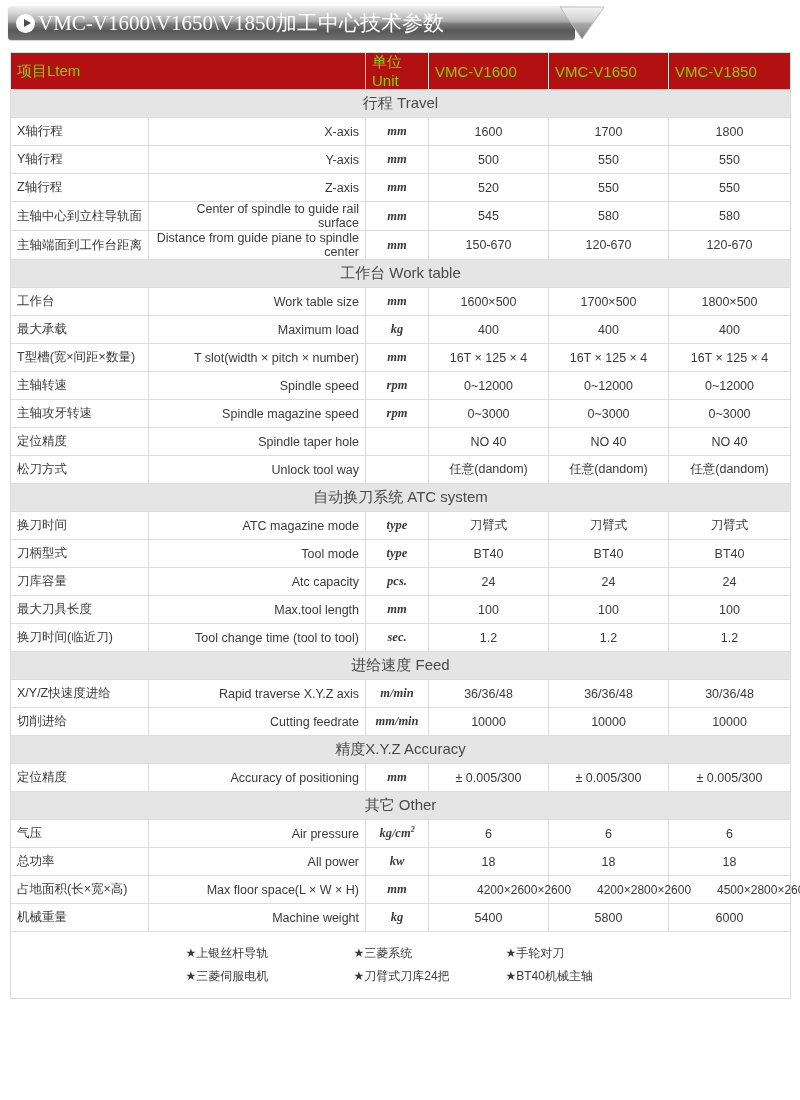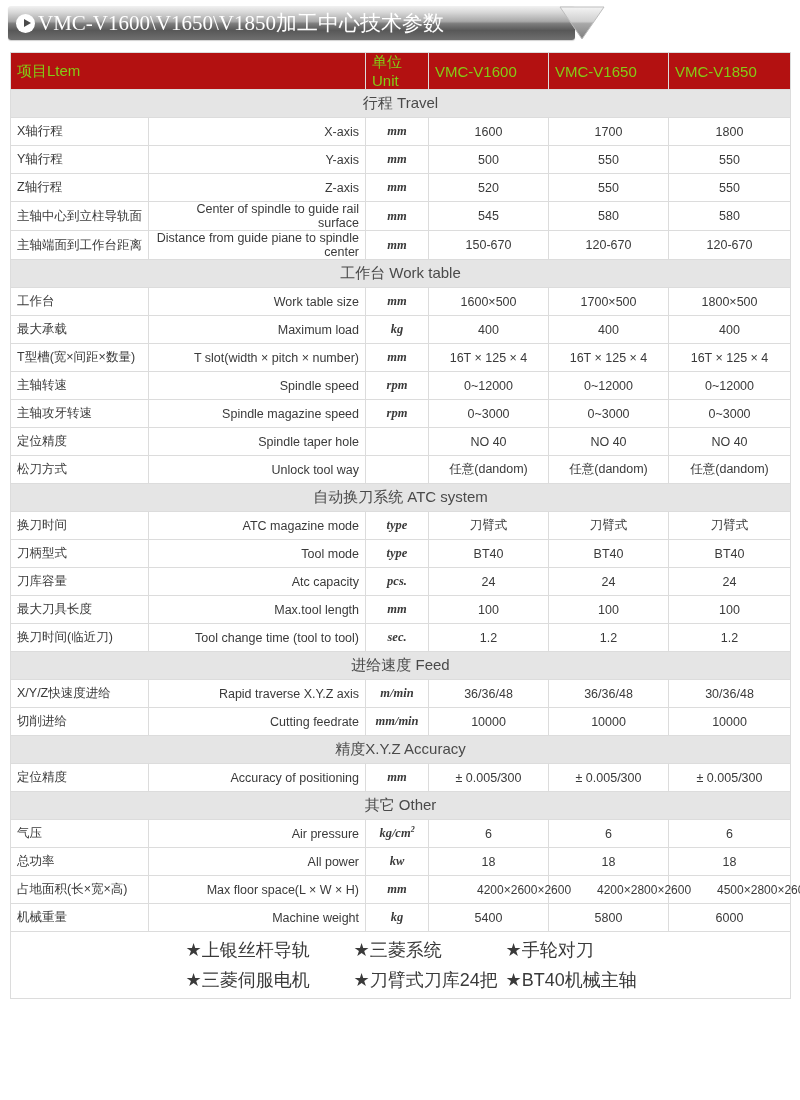--- a/index.html
+++ b/index.html
@@ -134,21 +134,21 @@
   tr.config td {
     height: 58px;
     padding: 4px 0;
   }
   .config-grid {
     display: flex;
     flex-direction: column;
     align-items: center;
     justify-content: center;
     gap: 6px;
-    font-size: 18px;
+    font-size: 12px;
     color: #3a3a3a;
   }
   .config-row {
     display: flex;
     width: 430px;
     justify-content: flex-start;
   }
   .config-row span {
     white-space: nowrap;
   }

